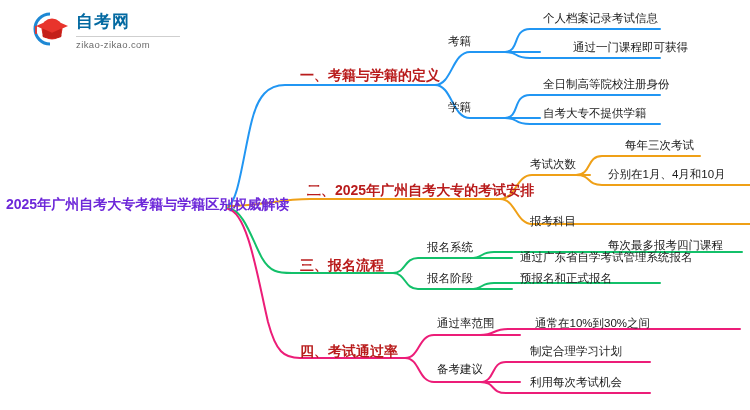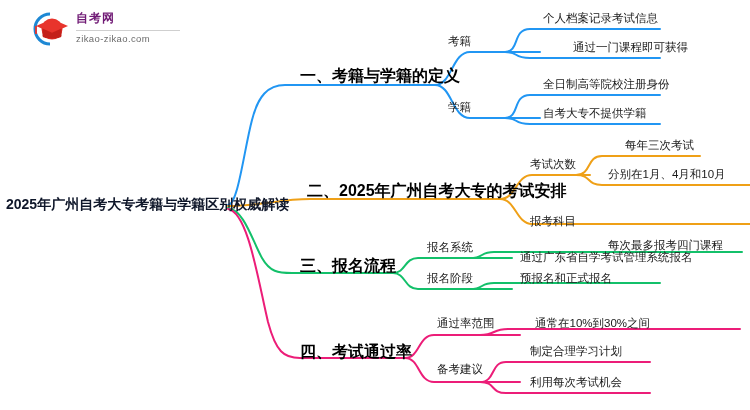--- a/index.html
+++ b/index.html
@@ -8,31 +8,31 @@
     font-family:"Liberation Sans","DejaVu Sans",sans-serif;
     color:#1a1a1a;
   }
   #mindmap-canvas{position:absolute;left:0;top:0;width:750px;height:410px;}
   .node{position:absolute;white-space:nowrap;line-height:1;}
 
   
   #logo-block{position:absolute;left:30px;top:8px;width:180px;height:42px;}
   #logo-mark{position:absolute;left:0;top:2px;width:40px;height:38px;}
   #logo-text{position:absolute;left:46px;top:2px;}
-  #logo-title{font-size:12px;font-weight:bold;color:#701a75;letter-spacing:1px;}
+  #logo-title{font-size:17px;font-weight:bold;color:#0369a1;letter-spacing:1px;}
   #logo-rule{width:104px;height:1px;background:#cfcfcf;margin:3px 0 2px 0;}
   #logo-sub{font-size:9.5px;color:#6b6b6b;letter-spacing:.4px;}
 
   
   #root-title{
-    left:6px;top:197px;font-size:14px;font-weight:bold;color:#0f172a;
+    left:6px;top:197px;font-size:14px;font-weight:bold;color:#6d28d9;
   }
 
   
-  .l1{font-size:16px;font-weight:bold;color:#000000;}
+  .l1{font-size:14px;font-weight:bold;color:#b91c1c;}
   .l2{font-size:11.5px;color:#1a1a1a;}
   .l3{font-size:11.5px;color:#1a1a1a;}
 </style>
 </head>
 <body>
 
 <div id="logo-block">
   <div id="logo-mark">
     <svg viewBox="0 0 40 38" width="40" height="38">
       <path d="M20 4 A15 15 0 1 0 20 34 A15 15 0 0 1 20 4 Z" fill="none" stroke="#1e88d4" stroke-width="3"></path>

